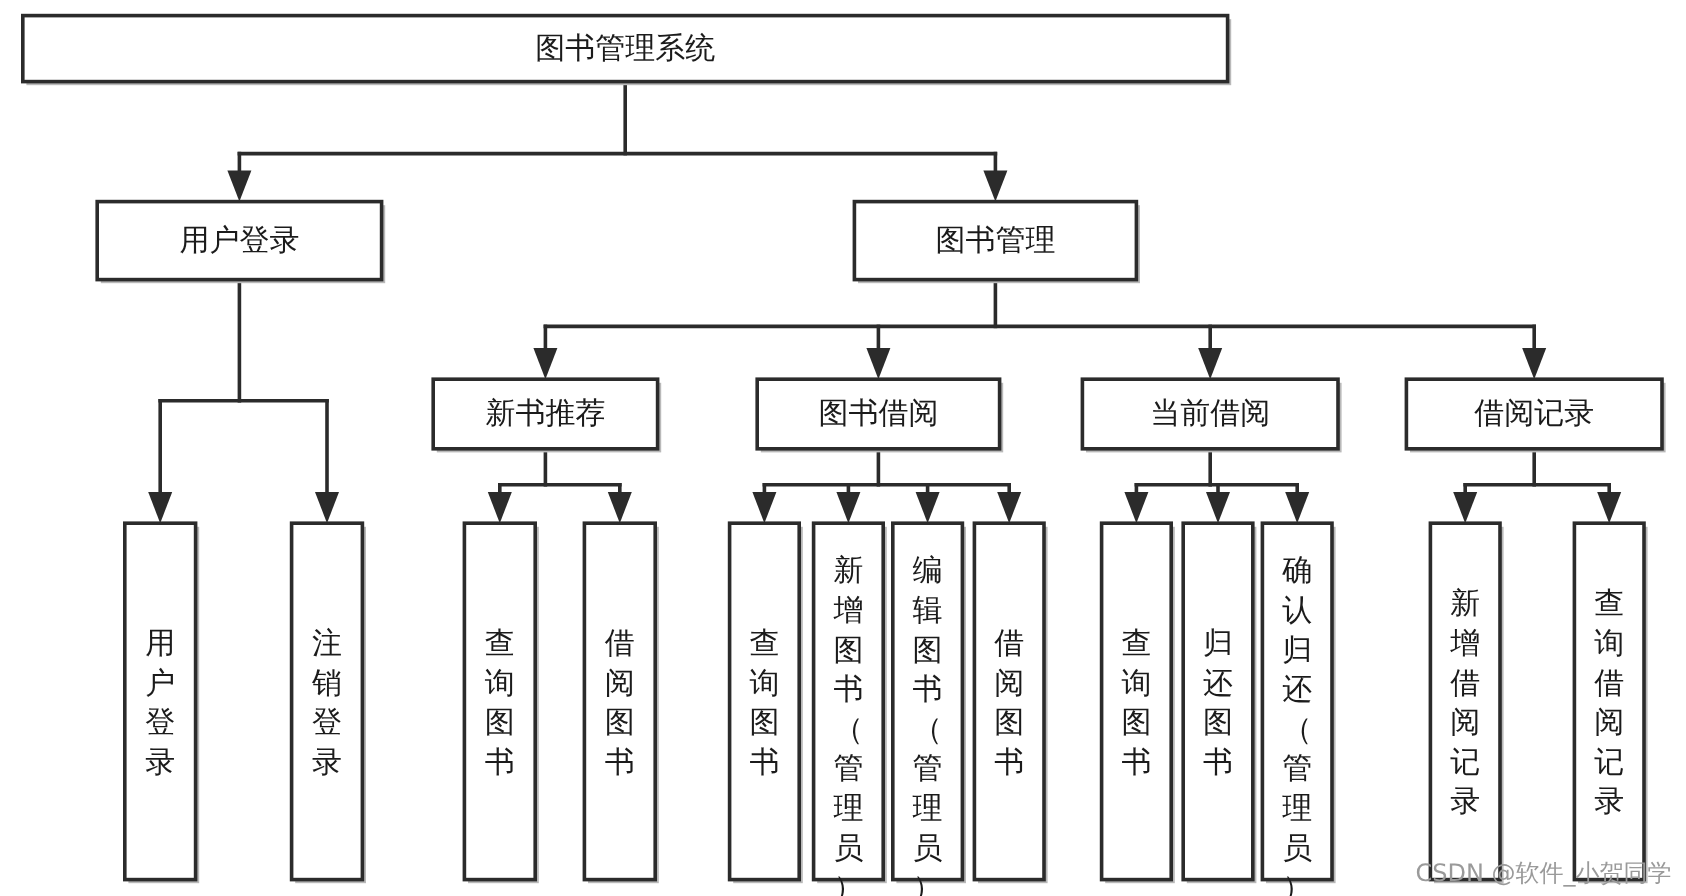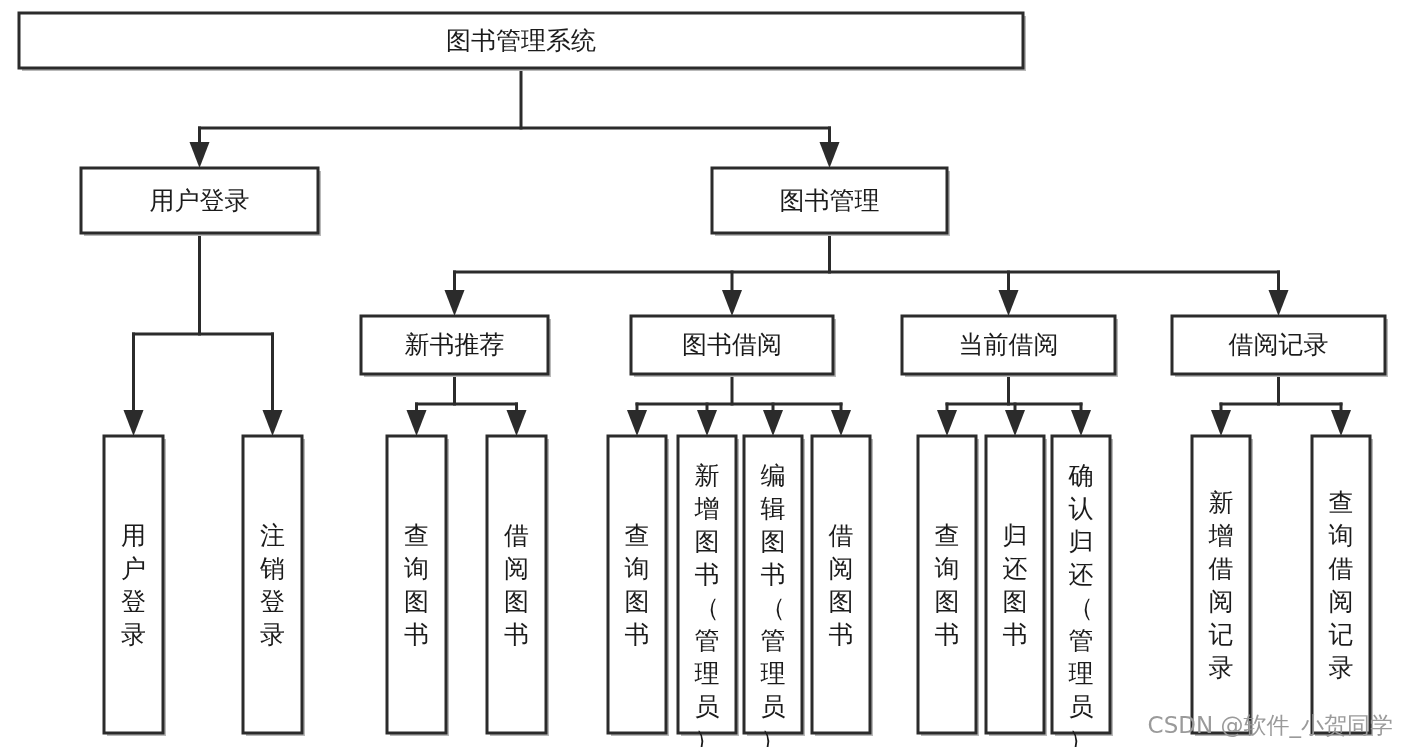--- a/index.html
+++ b/index.html
@@ -56,21 +56,21 @@
     fill: #1b1b1b;
     font-family: "DejaVu Sans", "Liberation Sans", sans-serif;
     font-size: 25px;
     text-anchor: middle;
   }
   .watermark-text {
     position: absolute;
     right: 12px;
     bottom: 6px;
     font-family: "DejaVu Sans", "Liberation Sans", sans-serif;
-    font-size: 23px;
+    font-size: 20px;
     color: #9a9a9a;
     white-space: nowrap;
     user-select: none;
   }
 </style>
 </head>
 <body>
 
 <div id="diagram-root">
   <svg class="diagram-canvas" viewBox="0 0 1405 747" xmlns="http://www.w3.org/2000/svg">

